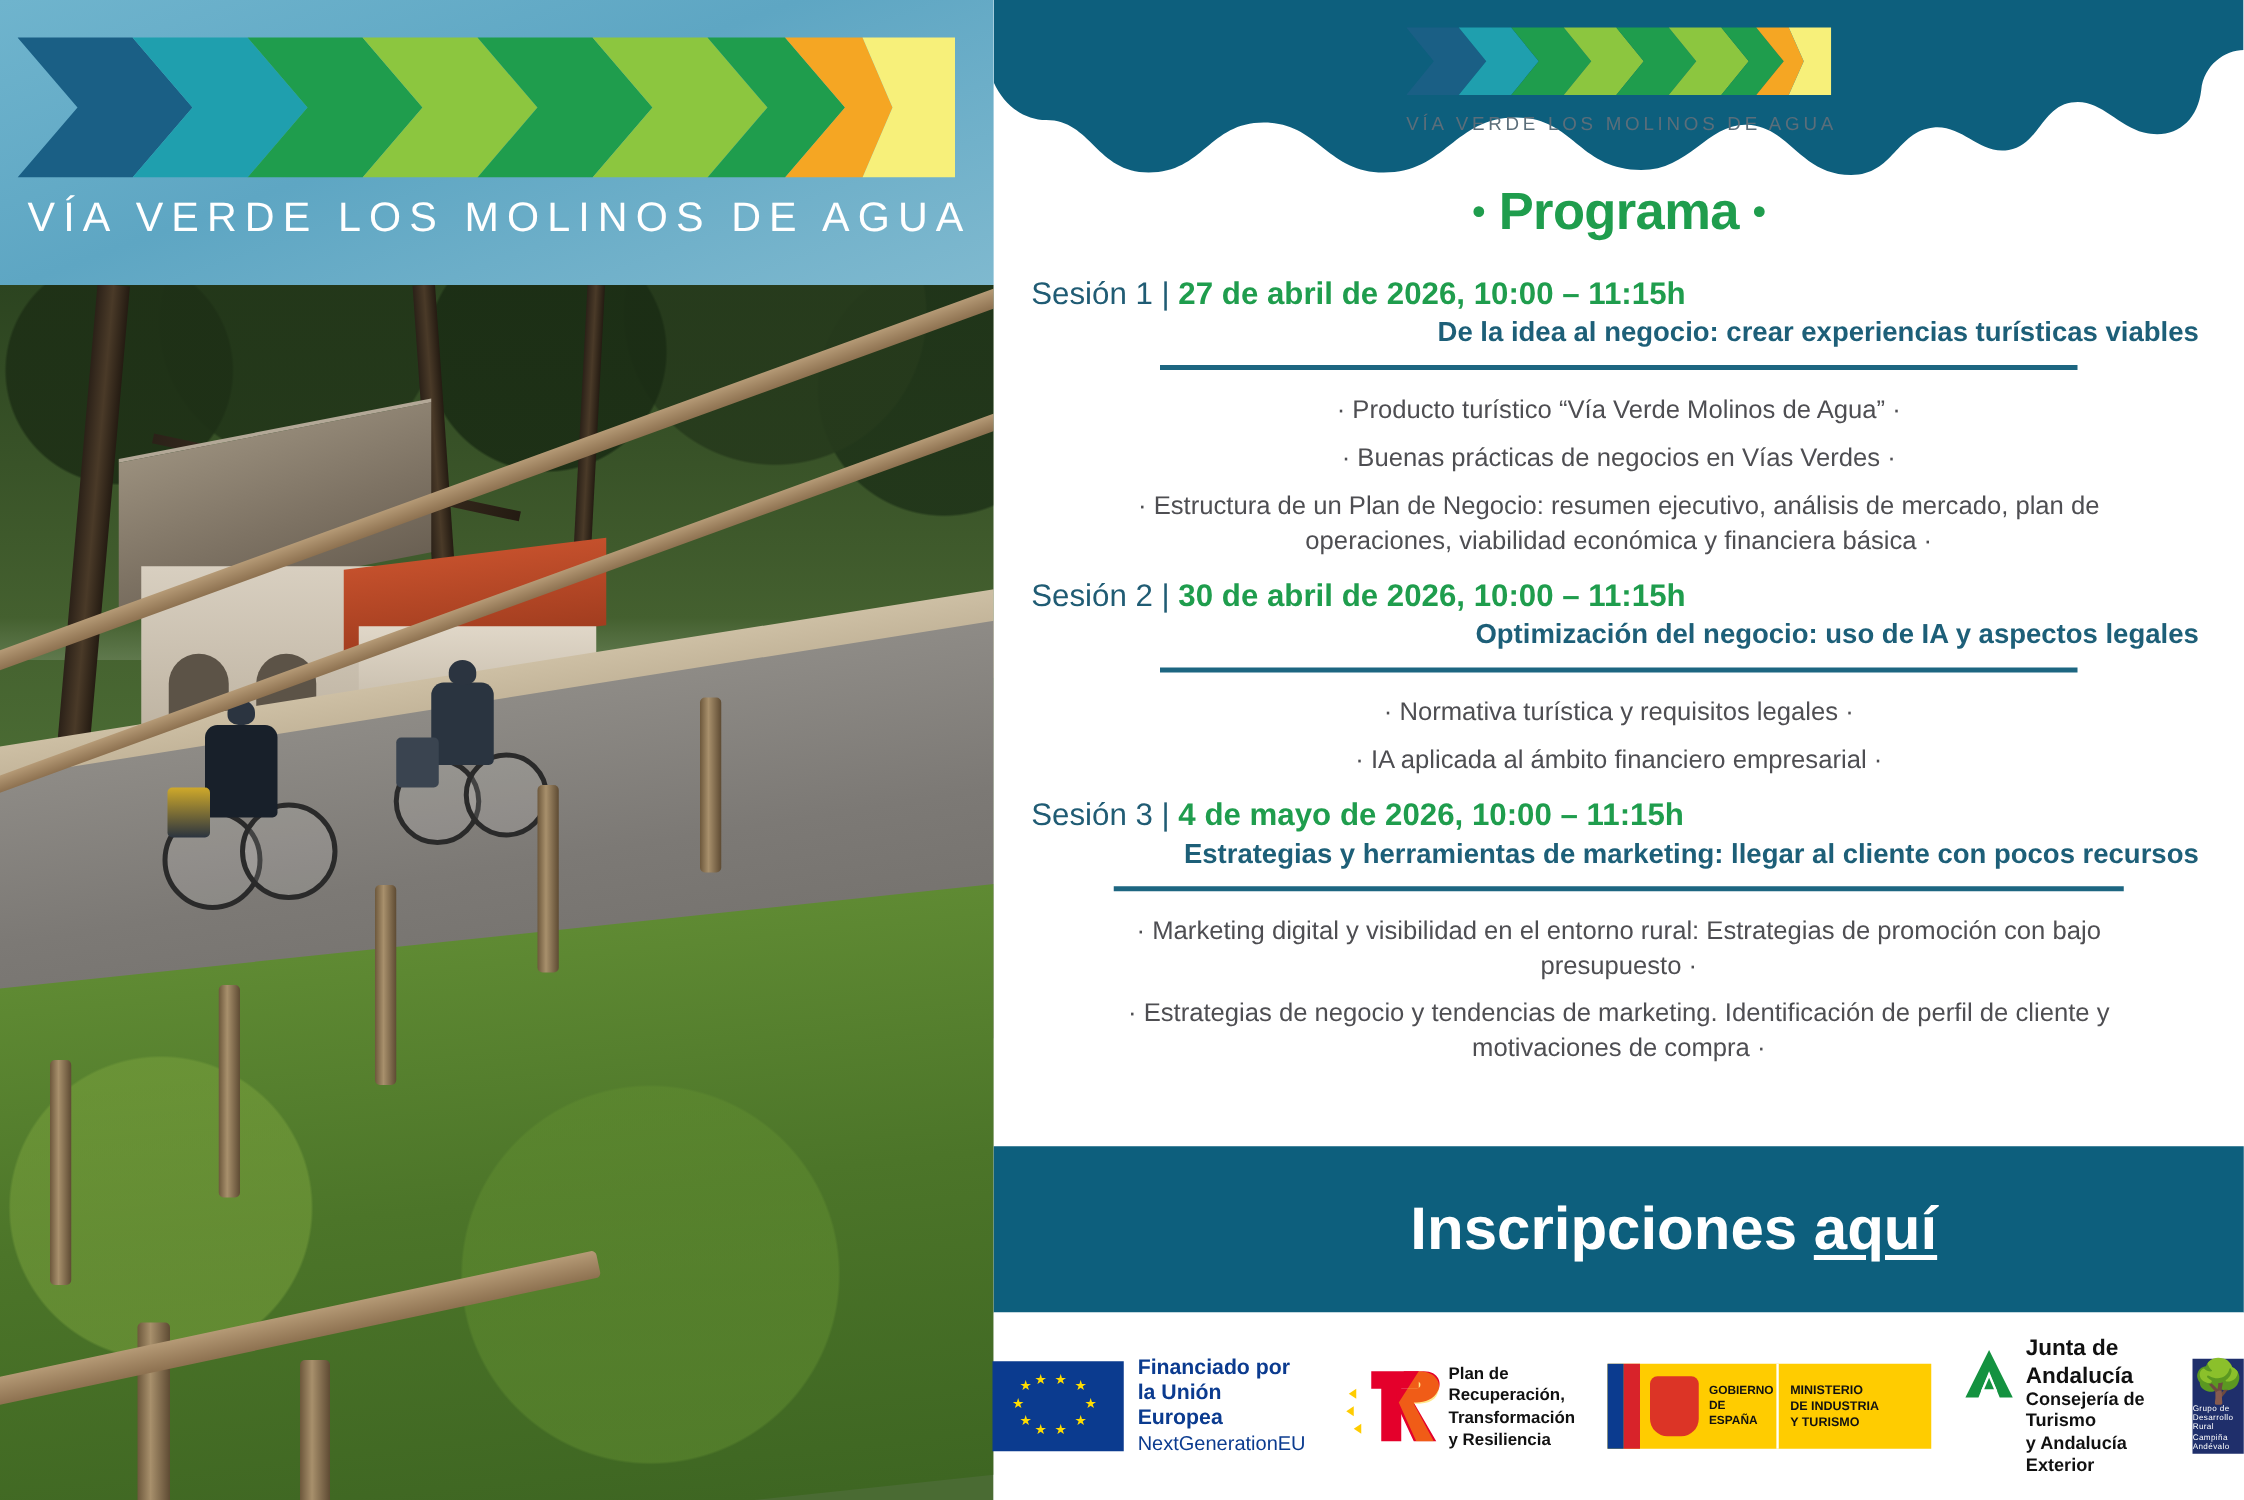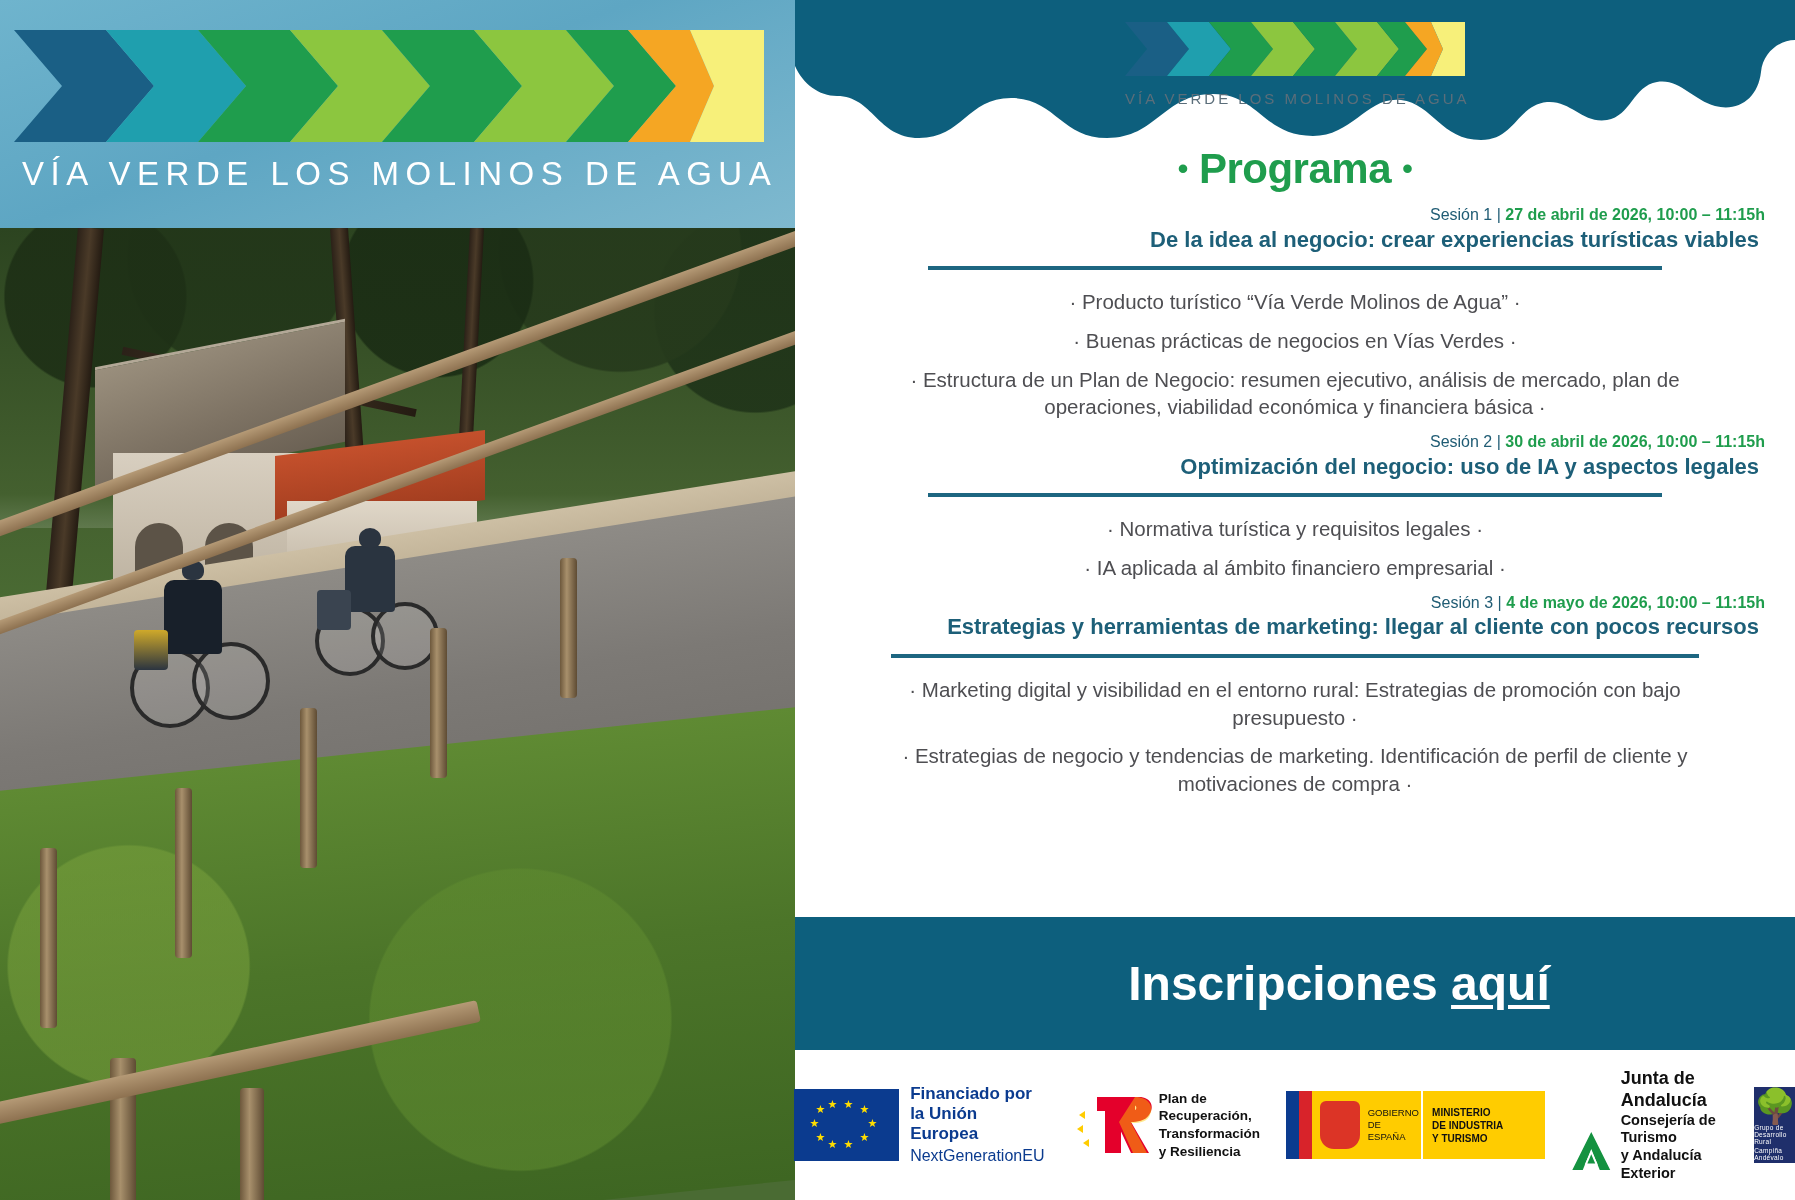--- a/index.html
+++ b/index.html
@@ -213,24 +213,25 @@
   .content {
     position: absolute;
     left: 0; top: 205px;
     width: 1000px;
     padding: 0 30px;
     box-sizing: border-box;
   }
 
   .session { margin-bottom: 0; }
   .session-meta {
-    text-align: right;
-    font-size: 16px;
+    text-align: left;
+    font-size: 25px;
     font-weight: 700;
     color: #1f9d4d;
+    margin-top: 14px;
     line-height: 1.3;
   }
   .session-meta .sess-label {
     color: #205c74;
     font-weight: 400;
   }
   .session-title {
     text-align: right;
     font-size: 22px;
     font-weight: 700;
@@ -337,34 +338,34 @@
     width: 40px; height: 48px;
     margin-left: 8px;
     background: #d8232a;
     border-radius: 6px 6px 14px 14px;
     position: relative;
     opacity: .9;
   }
   .gob-flag .gob-lbl {
     margin-left: 8px;
     font-size: 9.5px;
-    font-weight: 400;
+    font-weight: 700;
     color: #111;
     line-height: 1.25;
   }
   .min-block {
     width: 124px; height: 68px;
     background: #ffcc00;
     border-left: 2px solid #ffffff;
     display: flex; align-items: center;
     padding-left: 9px;
     box-sizing: border-box;
   }
   .min-block .t { font-size: 10px; font-weight: 700; color: #111; line-height: 1.3; }
-  .logo-junta { display: flex; align-items: flex-end; gap: 9px; }
+  .logo-junta { display: flex; align-items: flex-start; gap: 9px; }
   .junta-a { width: 62px; height: 62px; }
   .junta-text { line-height: 1.22; }
   .junta-text .t1 { font-size: 18px; font-weight: 700; color: #111; }
   .junta-text .t2 { font-size: 14.5px; font-weight: 700; color: #111; }
   .logo-ca {
     width: 76px; height: 76px;
     background: #1f2f6b;
     position: relative;
     display:flex; flex-direction:column;
     align-items:center; justify-content:center;

